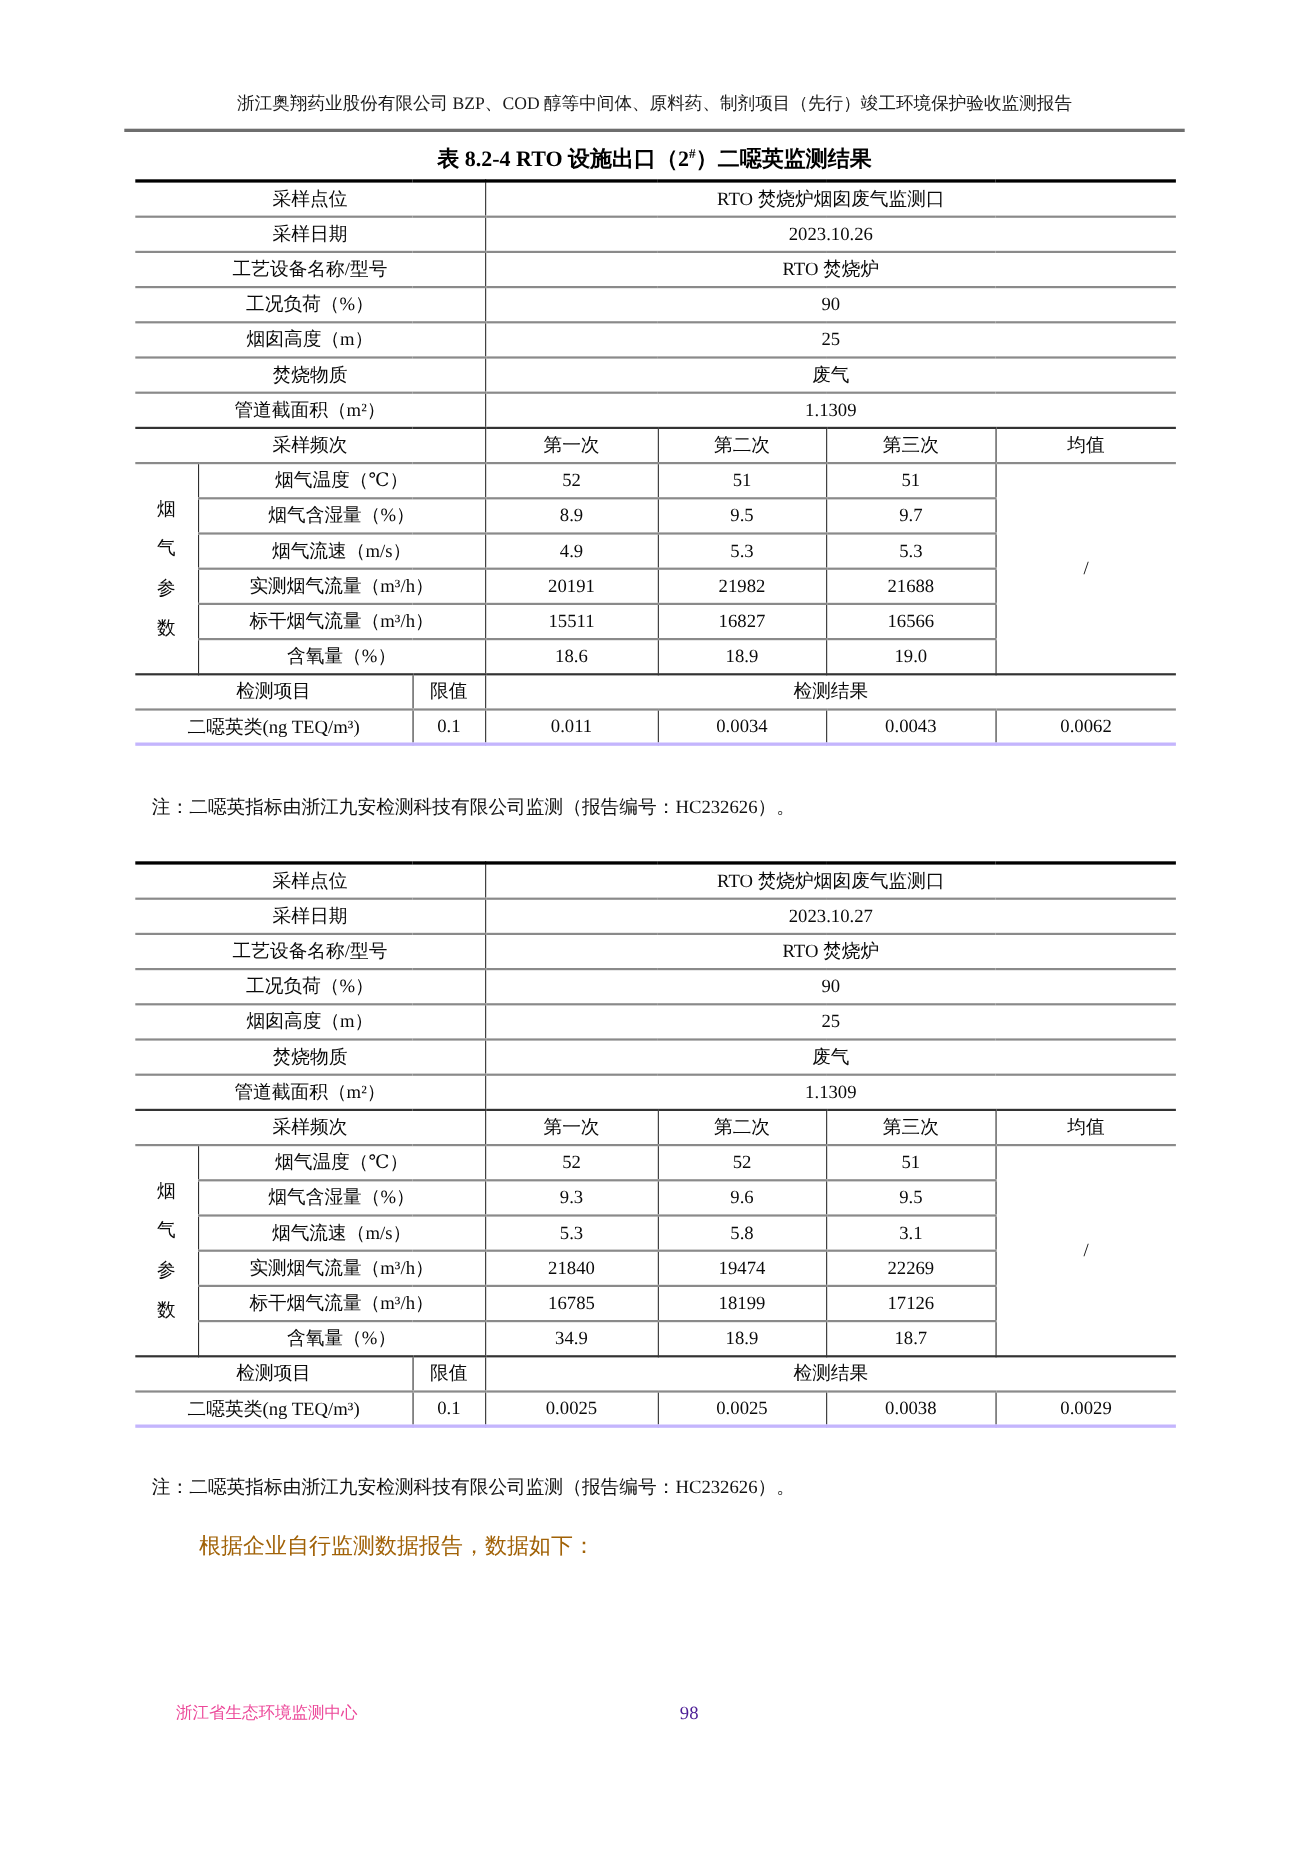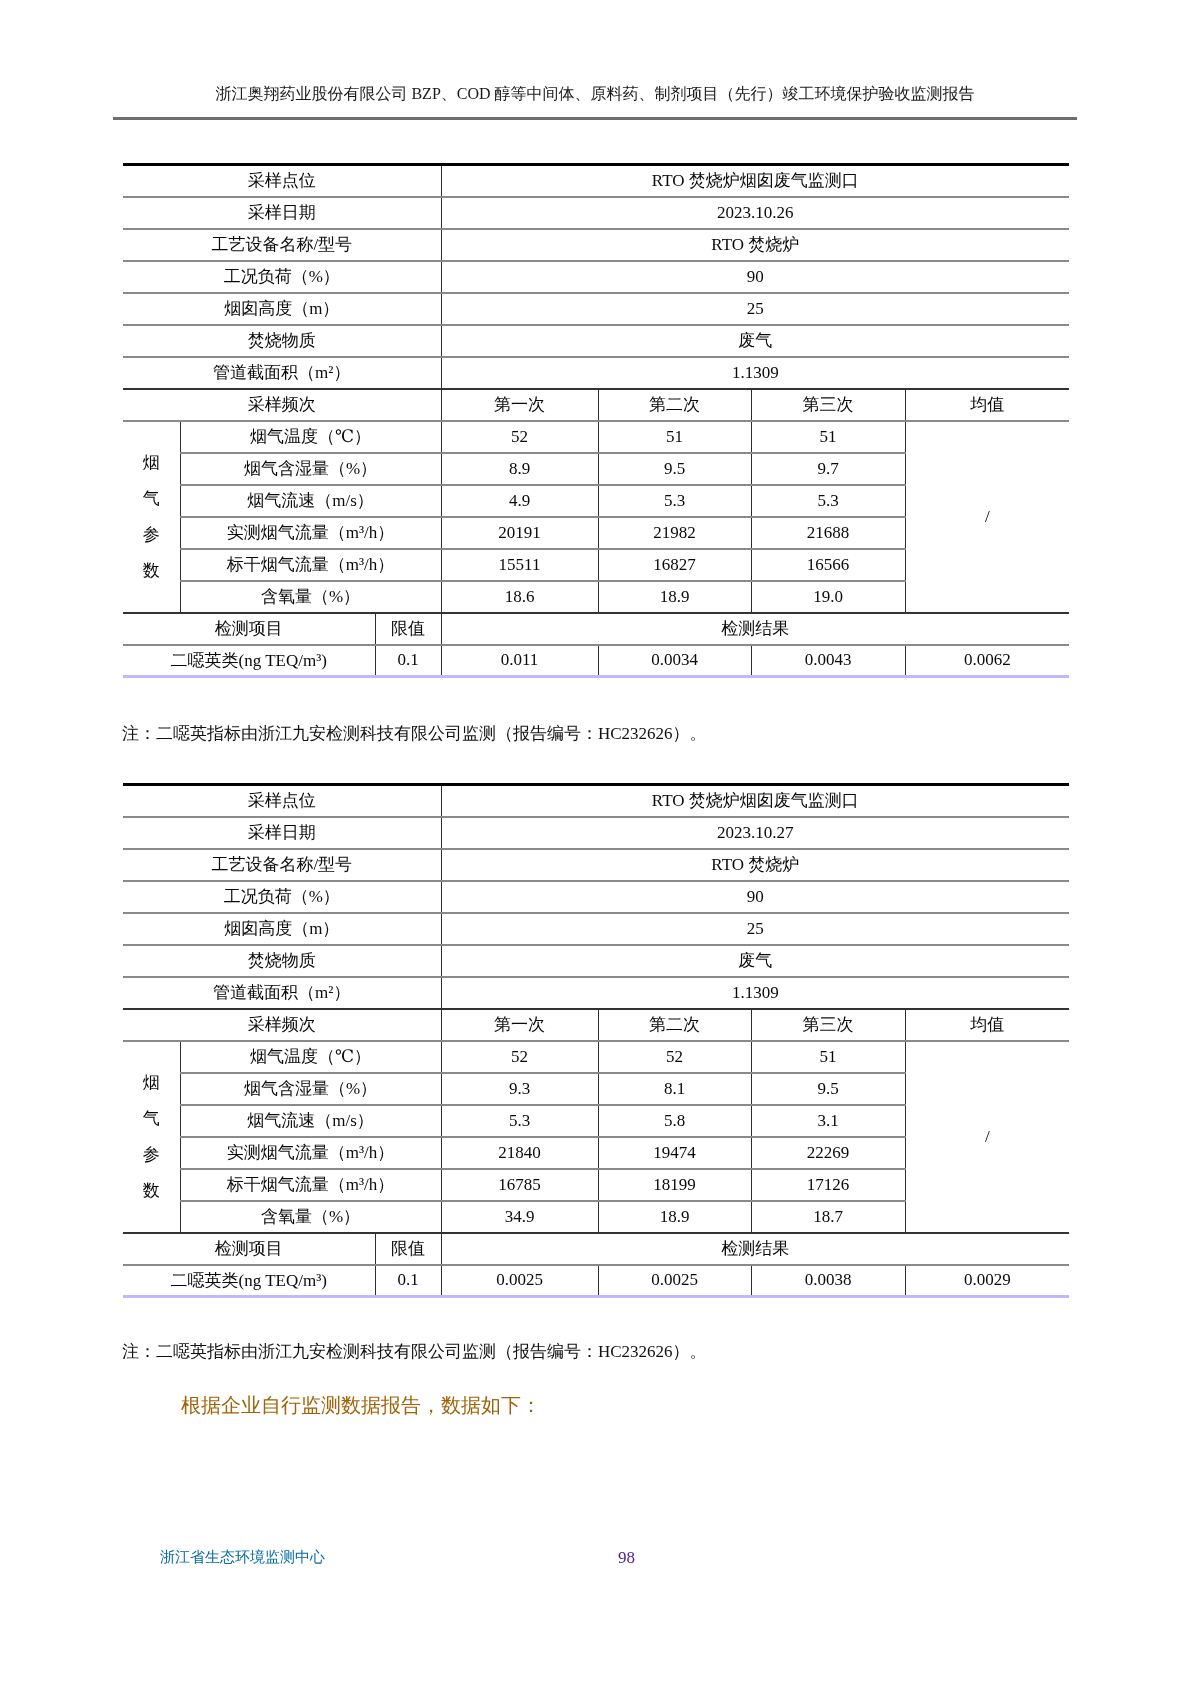--- a/index.html
+++ b/index.html
@@ -40,43 +40,46 @@
     border-top:2px solid #8a8a8a;
     border-left:1px solid #2e2e2e; border-right:1px solid #2e2e2e;
     overflow:hidden; white-space:nowrap;
   }
   .t td:first-child { border-left:none; }
   .t td:last-child  { border-right:none; }
   .t tr:first-child td { border-top:none; }
   .t tr.sec td { border-top:2px solid #333333; }
   .t td.vlabel span { display:block; line-height:36px; }
   .note {
-    position:absolute; left:122px; font-size:17px; color:#111; white-space:nowrap;
+    position:absolute; left:138px; font-size:17px; color:#111; white-space:nowrap;
   }
   #note1 { top:722px; }
   #note2 { top:1340px; }
   .para {
     position:absolute; left:181px; top:1392px;
     font-size:20px; color:#a16207; white-space:nowrap;
   }
   .footer-left {
-    position:absolute; left:160px; top:1548px; font-size:15px; color:#0369a1;
+    position:absolute; left:160px; top:1548px; font-size:15px; color:#ec4899;
   }
   .page-number {
     position:absolute; left:598px; top:1548px; font-size:17px; color:#4c1d95;margin-left:20px;
   }
 </style>
 </head>
 <body>
 
 <div class="page">
 
   <div class="header-text">浙江奥翔药业股份有限公司 BZP、COD 醇等中间体、原料药、制剂项目（先行）竣工环境保护验收监测报告</div>
   <div class="header-rule"></div>
 
+  <div class="tbl-title" id="title1">
+    <span>表 8.2-4 RTO 设施出口（2</span><sup>#</sup><span>）二噁英监测结果</span>
+  </div>
   <table class="t" id="table1">
       <colgroup>
         <col style="width: 57px;">
         <col style="width: 195px;">
         <col style="width: 66px;">
         <col style="width: 157px;">
         <col style="width: 153px;">
         <col style="width: 154px;">
         <col style="width: 164px;">
       </colgroup>
@@ -231,21 +234,21 @@
           </td>
           <td colspan="2">烟气温度（℃）</td>
           <td>52</td>
           <td>52</td>
           <td>51</td>
           <td rowspan="6">/</td>
         </tr>
         <tr>
           <td colspan="2">烟气含湿量（%）</td>
           <td>9.3</td>
-          <td>8.1</td>
+          <td>9.6</td>
           <td>9.5</td>
         </tr>
         <tr>
           <td colspan="2">烟气流速（m/s）</td>
           <td>5.3</td>
           <td>5.8</td>
           <td>3.1</td>
         </tr>
         <tr>
           <td colspan="2">实测烟气流量（m³/h）</td>

